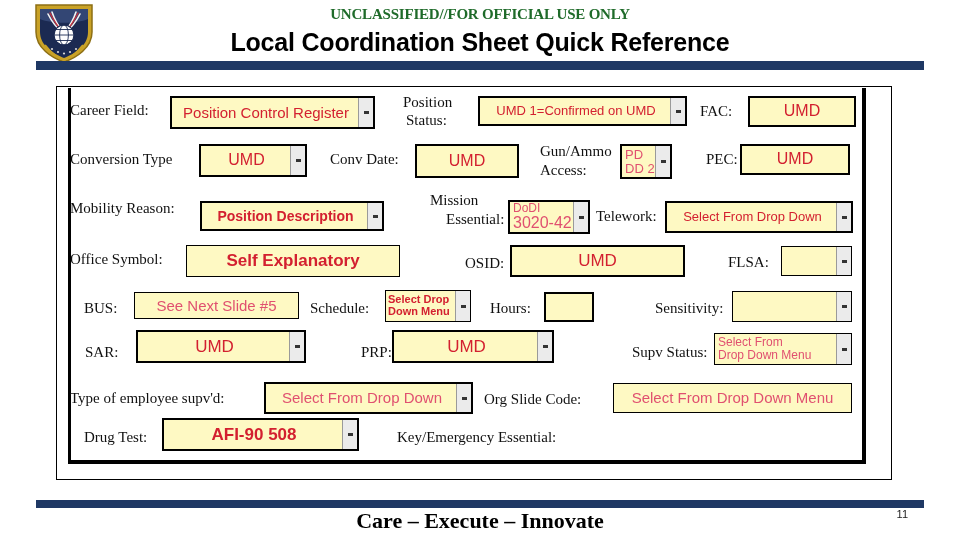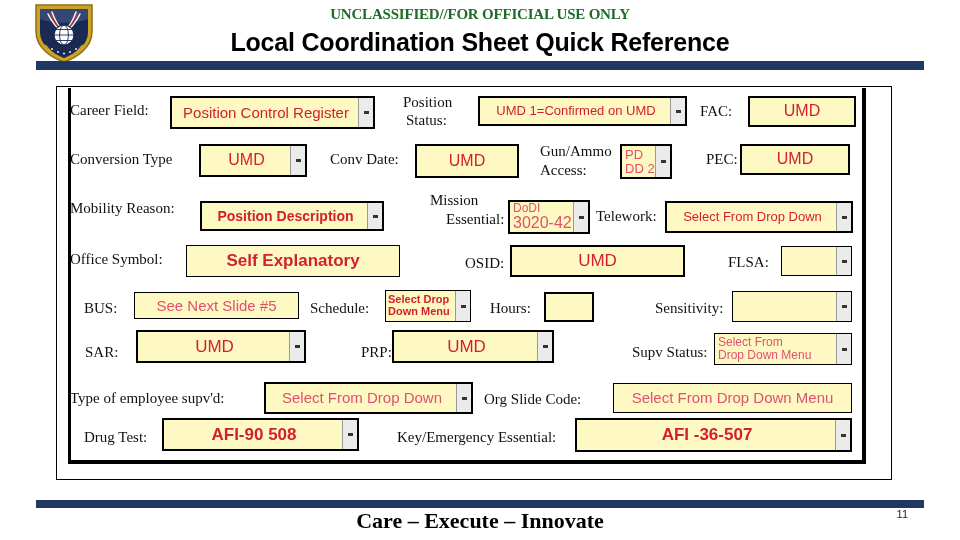--- a/index.html
+++ b/index.html
@@ -341,24 +341,18 @@
 
   <div class="lbl" style="left:84px; top:430px;">Drug Test:</div>
   <div class="fld has-arrow" style="left:162px; top:418px; width:197px; height:33px;">
     <span class="val" style="font-size:17px; font-weight:bold;">AFI-90 508</span>
     <span class="arrow">
         <i></i>
       </span>
   </div>
 
   <div class="lbl" style="left:397px; top:430px;">Key/Emergency Essential:</div>
-  <div class="fld has-arrow" style="left:575px; top:418px; width:277px; height:34px;">
-    <span class="val" style="font-size:17px; font-weight:bold;">AFI -36-507</span>
-    <span class="arrow">
-        <i></i>
-      </span>
-  </div>
 
   <div id="footer-rule"></div>
   <div id="footer-motto">Care – Execute – Innovate</div>
   <div id="slide-number">11</div>
 
 </div>
 
 </body></html>

